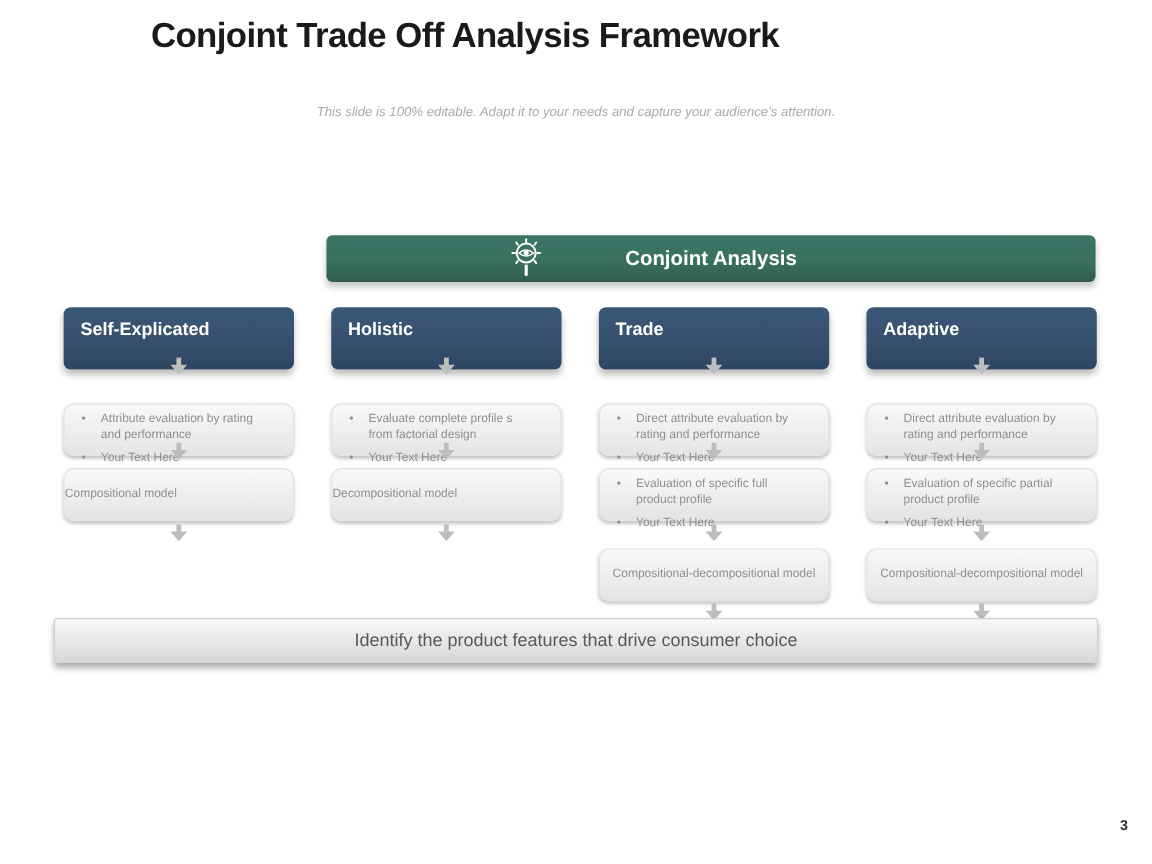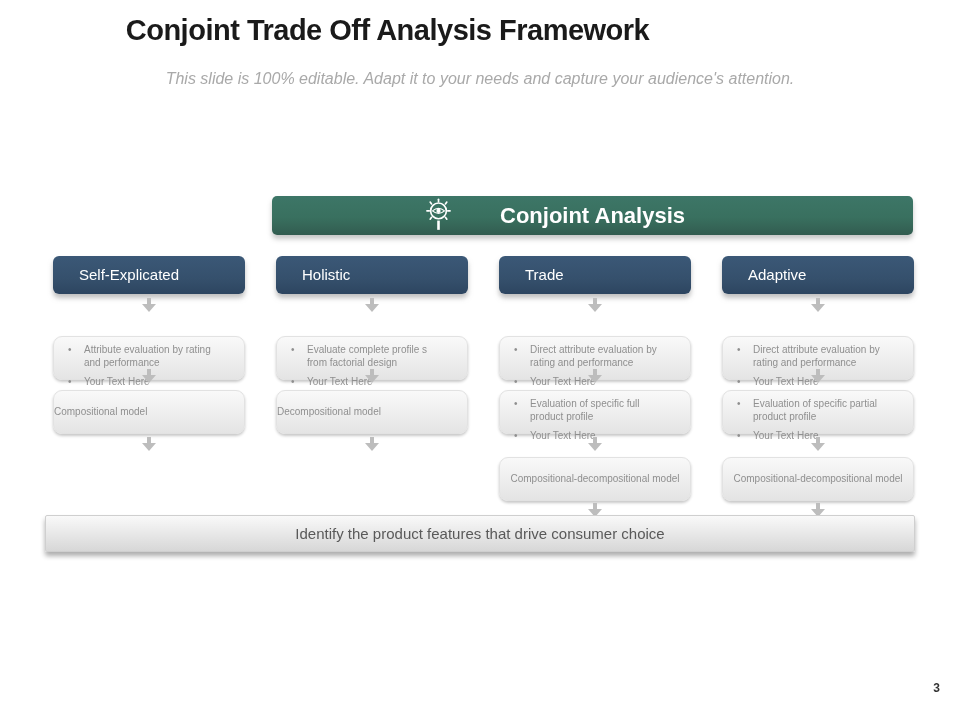--- a/index.html
+++ b/index.html
@@ -5,41 +5,41 @@
   html,body{margin:0;padding:0;background:#fff;}
   .slide{
     position:relative;width:960px;height:720px;background:#ffffff;overflow:hidden;
     font-family:"Liberation Sans", sans-serif;
   }
   .title{
     position:absolute;top:14px;left:0;width:775px;text-align:center;
     font-size:29px;font-weight:bold;color:#1a1a1a;letter-spacing:-0.5px;
   }
   .subtitle{
-    position:absolute;top:70px;left:0;width:960px;text-align:center;
-    font-size:16px;font-style:italic;color:#a9a9a9;
+    position:absolute;top:88px;left:0;width:960px;text-align:center;
+    font-size:11px;font-style:italic;color:#a9a9a9;
   }
   .banner{
     position:absolute;left:272px;top:196px;width:641px;height:39px;
     background:linear-gradient(#3d7667,#39705f 55%,#325c50);
     border-radius:5px;box-shadow:0 4px 5px rgba(130,130,130,.45);
   }
   .banner-label{
     width:100%;height:39px;line-height:39px;text-align:center;
-    color:#ffffff;font-size:22px;font-weight:bold;
+    color:#ffffff;font-size:17px;font-weight:bold;
   }
   .banner-icon{position:absolute;left:148px;top:1px;width:37px;height:37px;}
   .col{position:absolute;top:256px;width:192px;}
   .c0{left:53px}.c1{left:276px}.c2{left:499px}.c3{left:722px}
   .head{
-    position:absolute;left:0;top:0;width:192px;height:38px;
+    position:absolute;left:0;top:0;width:192px;height:52px;
     background:linear-gradient(#3b5877,#35506c 60%,#2d4560);
     border-radius:6px;box-shadow:0 4px 5px rgba(140,140,140,.55);
-    color:#fff;font-size:15px;font-weight:normal;line-height:38px;
-    padding-left:26px;box-sizing:border-box;
+    color:#fff;font-size:15px;font-weight:bold;line-height:38px;
+    padding-left:14px;box-sizing:border-box;
   }
   .darr{position:absolute;left:89px;width:14px;height:15px;}
   .darr .stem{position:absolute;left:5px;top:0;width:4px;height:7px;background:#bdbdbd;}
   .darr .headtri{
     position:absolute;left:0;top:6px;width:0;height:0;
     border-left:7px solid transparent;border-right:7px solid transparent;
     border-top:8px solid #bdbdbd;
   }
   .a1{top:42px}.a2{top:113px}.a3{top:181px}.a4{top:247px}
   .gbox{

